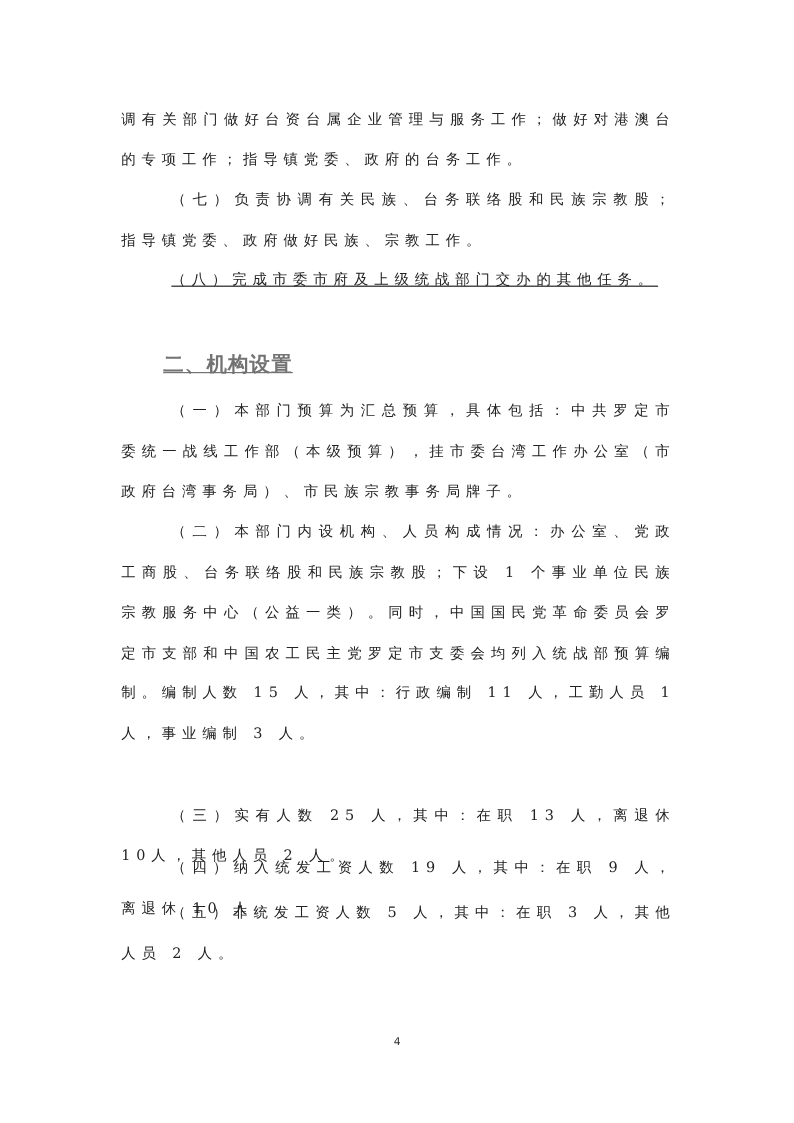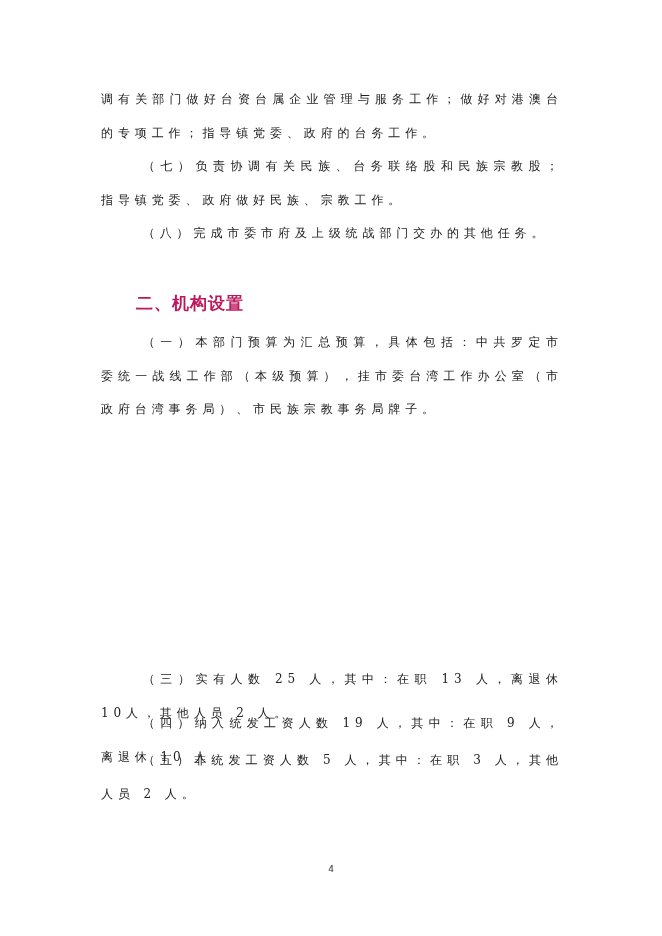--- a/index.html
+++ b/index.html
@@ -3,33 +3,34 @@
 <meta charset="utf-8">
 <style>
   html, body { margin: 0; padding: 0; background: #ffffff; }
   body { width: 662px; height: 936px; position: relative; overflow: hidden;
          font-family: "DejaVu Serif", "Liberation Serif", serif; color: #222; }
   .page { position: absolute; left: 0; top: 0; width: 662px; height: 936px; background: #fff; }
   .para { position: absolute; left: 101px; width: 462px; font-size: 12px;
           line-height: 33.5px; letter-spacing: 4.9px; text-align: justify; margin: 0; }
   .indent { text-indent: 41.8px; }
   .heading { position: absolute; left: 136px; font-size: 17px; font-weight: bold;
-             letter-spacing: 1px; margin: 0; font-family: "DejaVu Sans", "Liberation Sans", sans-serif; color:#be185d; }
+             letter-spacing: 1px; margin: 0; font-family: "DejaVu Sans", "Liberation Sans", sans-serif; color:#737373;text-decoration:underline; }
   .pageno { position: absolute; left: 0; width: 662px; text-align: center; top: 864px;
             font-size: 9px; color: #333; font-family: "DejaVu Sans", sans-serif; }
 </style>
 </head>
 <body>
 
 <div class="page">
   <p class="para" style="top:83px;">调有关部门做好台资台属企业管理与服务工作；做好对港澳台的专项工作；指导镇党委、政府的台务工作。</p>
   <p class="para indent" style="top:150px;">（七）负责协调有关民族、台务联络股和民族宗教股；指导镇党委、政府做好民族、宗教工作。</p>
-  <p class="para indent" style="top:217px;">（八）完成市委市府及上级统战部门交办的其他任务。</p>
+  <p class="para indent" style="top:217px;text-decoration:underline;">（八）完成市委市府及上级统战部门交办的其他任务。</p>
 
   <h2 class="heading" style="top:292px;">二、机构设置</h2>
 
   <p class="para indent" style="top:326px;">（一）本部门预算为汇总预算，具体包括：中共罗定市委统一战线工作部（本级预算），挂市委台湾工作办公室（市政府台湾事务局）、市民族宗教事务局牌子。</p>
+  <p class="para indent" style="top:427px;">（二）本部门内设机构、人员构成情况：办公室、党政工商股、台务联络股和民族宗教股；下设 1 个事业单位民族宗教服务中心（公益一类）。同时，中国国民党革命委员会罗定市支部和中国农工民主党罗定市支委会均列入统战部预算编制。编制人数 15 人，其中：行政编制 11 人，工勤人员 1 人，事业编制 3 人。</p>
   <p class="para indent" style="top:637px;margin-top:26px;">（三）实有人数 25 人，其中：在职 13 人，离退休 10人，其他人员 2 人。</p>
   <p class="para indent" style="top:707px;">（四）纳入统发工资人数 19 人，其中：在职 9 人，离退休 10 人。</p>
   <p class="para indent" style="top:744px;">（五）非统发工资人数 5 人，其中：在职 3 人，其他人员 2 人。</p>
 
   <div class="pageno">4</div>
 </div>
 
 </body></html>

